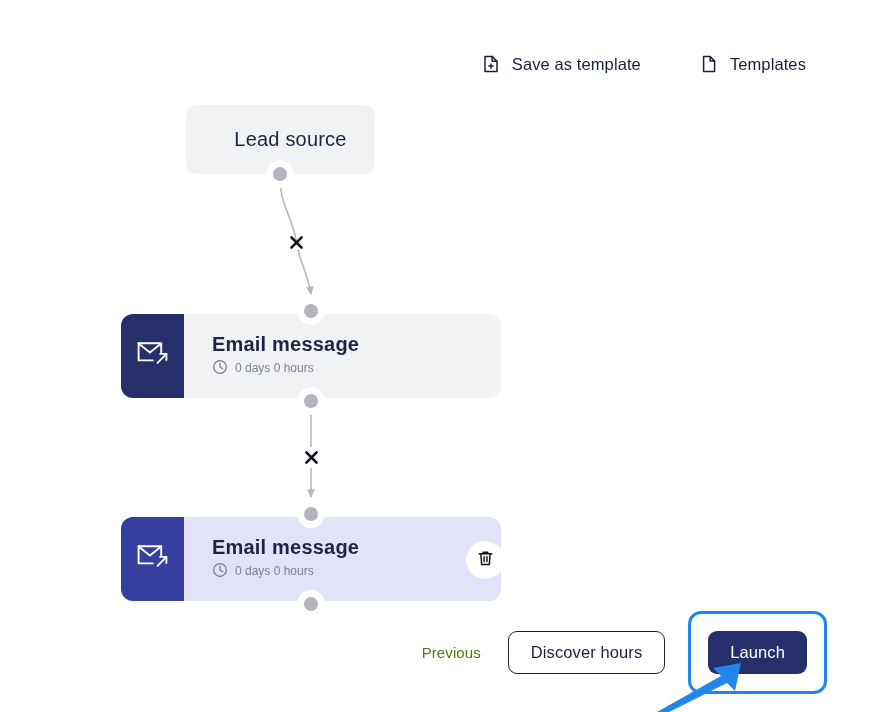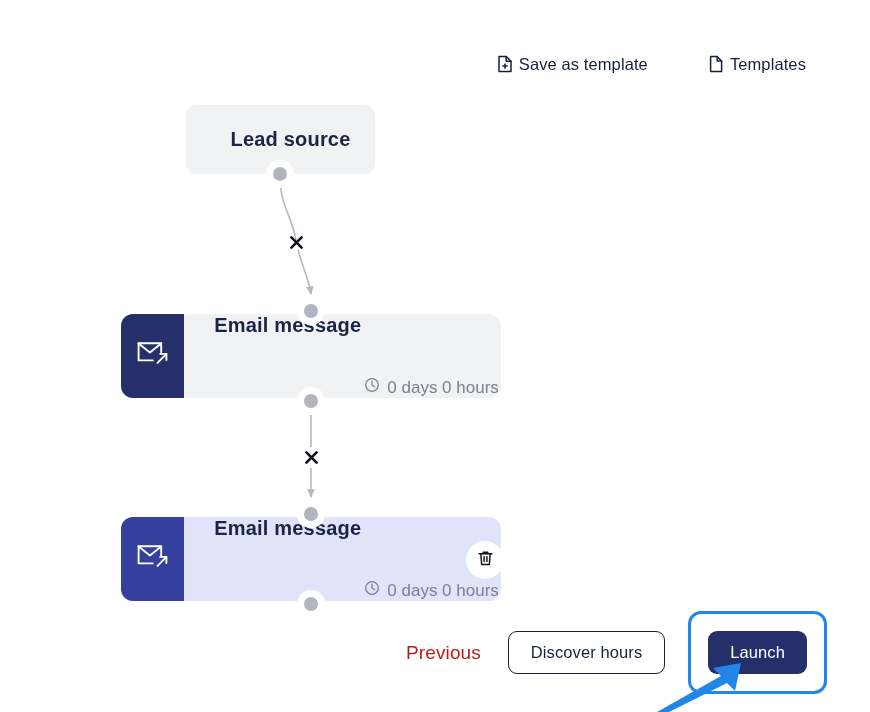--- a/index.html
+++ b/index.html
@@ -21,21 +21,21 @@
     position: absolute;
     top: 54px;
     right: 64px;
     display: flex;
     align-items: center;
     gap: 58px;
   }
   .tool-btn {
     display: flex;
     align-items: center;
-    gap: 4px;
+    gap: 11px;
     cursor: pointer;
     background: none;
     border: none;
     padding: 0;
   }
   .tool-btn .label {
     font-size: 16.5px;
     color: #17203c;
     letter-spacing: .1px;
     white-space: nowrap;
@@ -75,21 +75,21 @@
     top: 105px;
     width: 189px;
     height: 69px;
     background: #f1f2f4;
     border-radius: 11px;
     align-items: center;
     justify-content: center;
   }
   .node-lead .lead-title {
     font-size: 20px;
-    font-weight: bold;
+    font-weight: normal;
     color: #1b2444;
     letter-spacing: .2px;
     margin-left: 20px;
   }
 
   
   .node-email {
     left: 121px;
     width: 380px;
     height: 84px;
@@ -105,38 +105,38 @@
     display: flex;
     align-items: center;
     justify-content: center;
   }
   .node-email.n1 .node-icon-panel { background: #25306a; }
   .node-email.n2 .node-icon-panel { background: #343f9e; }
 
   .node-body {
     flex: 1 1 auto;
     display: flex;
-    flex-direction: row;
+    flex-direction: column;
     justify-content: center;
     padding-left: 28px;
     gap: 3px;
     position: relative;
   }
   .node-title {
     font-size: 20px;
     font-weight: bold;
     color: #1b2444;
     letter-spacing: .2px;
     line-height: 1.15;
   }
   .node-sub {
     display: flex;
-    align-items: flex-end;
+    align-items: center;
     gap: 7px;
-    font-size: 17px;
+    font-size: 12px;
     color: #7b8191;
     line-height: 1.15;
   }
 
   
   .delete-btn {
     position: absolute;
     left: 466px;
     top: 541px;
     width: 38px;
@@ -195,22 +195,22 @@
     left: 0;
     right: 0;
     bottom: 18px;
     display: flex;
     align-items: center;
     justify-content: flex-end;
     gap: 23px;
     padding-right: 43px;
   }
   .btn-prev {
-    font-size: 19px;
-    color: #b91c1c;
+    font-size: 15px;
+    color: #4d7c0f;
     background: none;
     border: none;
     cursor: pointer;
     padding: 6px 4px;
     letter-spacing: .1px;
   }
   .btn-discover {
     font-size: 16.5px;
     color: #17203c;
     background: #ffffff;

